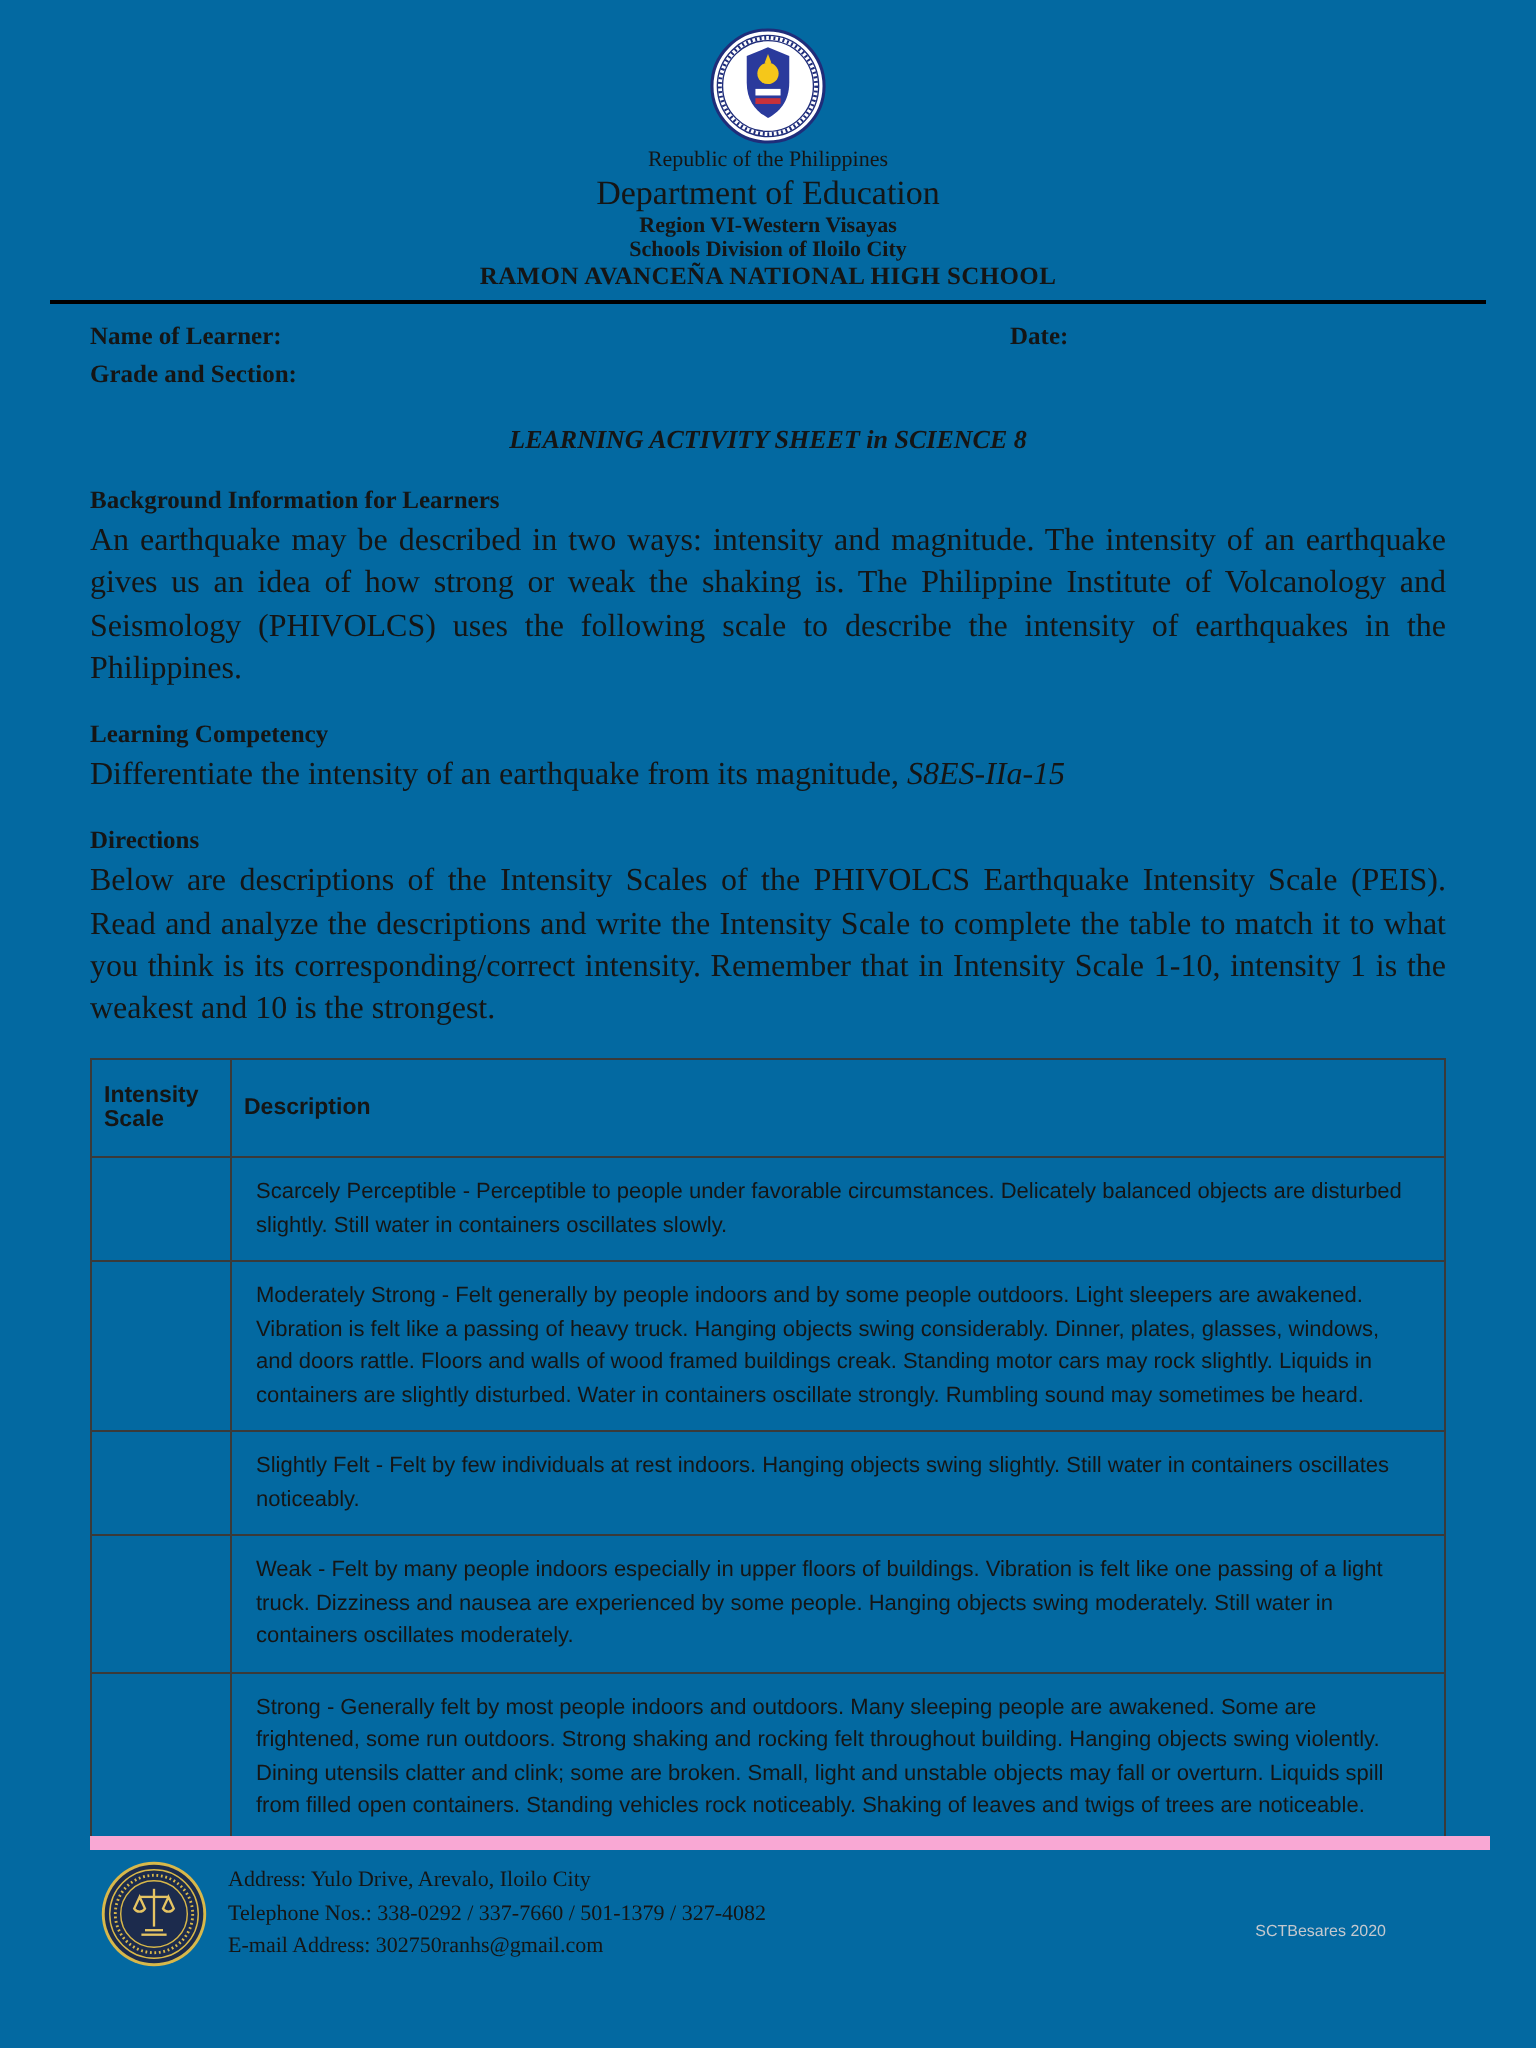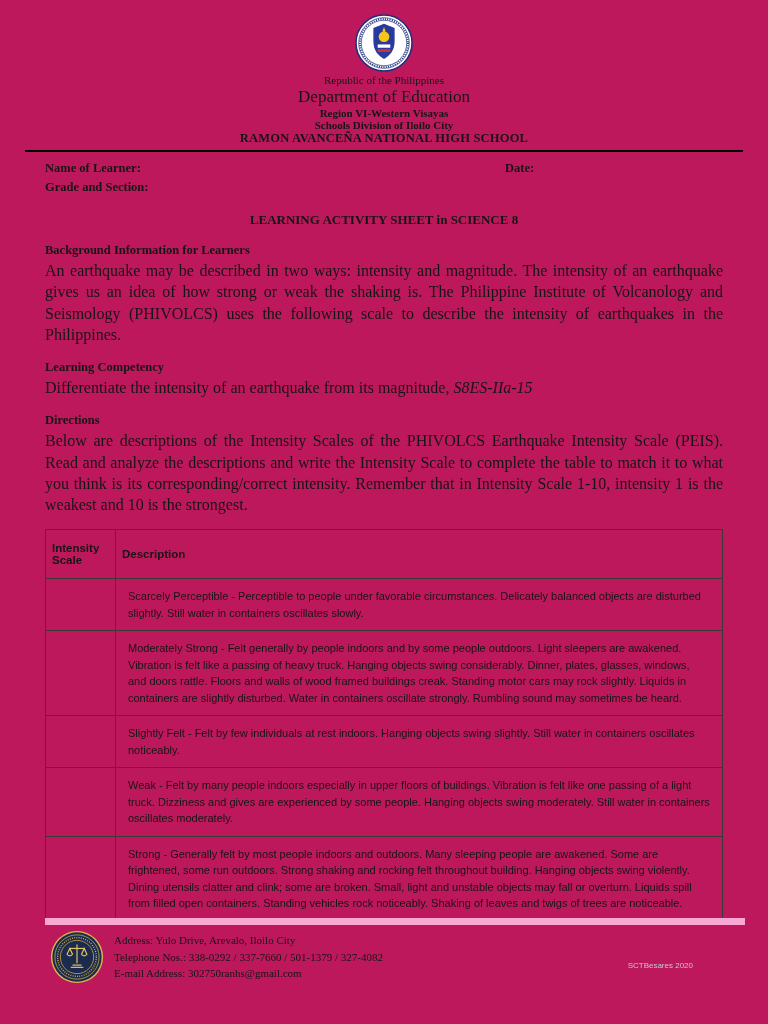--- a/index.html
+++ b/index.html
@@ -1,37 +1,37 @@
 <!DOCTYPE html>
 <html><head>
 <meta charset="utf-8">
 <style>
   * { margin:0; padding:0; box-sizing:border-box; }
   html,body { background:#ffffff; }
   .page {
     width:768px; height:1024px; margin:0 auto; position:relative;
-    background:#be185d; color:#151515; overflow:hidden;
+    background:#0369a1; color:#151515; overflow:hidden;
     padding:14px 45px 0 45px;
     font-family:"Liberation Serif", serif;
   }
   
   .doc-header { text-align:center; }
   .seal { width:58px; height:58px; margin:0 auto 2px auto; }
   .h-republic { font-size:11px; }
   .h-dept { font-size:17px; margin-top:1px; }
   .h-region, .h-division { font-size:11px; font-weight:bold; }
   .h-school { font-size:12.5px; font-weight:bold; letter-spacing:.2px; }
   .rule { border:none; border-top:2.5px solid #000; margin:4px -20px 9px -20px; }
   
   .learner-block { font-weight:bold; font-size:12.5px; }
   .learner-row { position:relative; }
   .date-label { position:absolute; left:460px; top:0; }
   .grade-line { margin-top:4px; }
   
-  .title-block { text-align:center; margin-top:17px; font-weight:bold; }
+  .title-block { text-align:center; margin-top:17px; font-weight:bold;font-style:italic; }
   .title-main { font-size:13px; }
   .title-sub { font-size:12.5px; margin-top:3px; }
   
   .sec { margin-top:15px; }
   .sec-heading { font-size:12.5px; font-weight:bold; }
   .sec-body { font-size:16px; line-height:1.33; margin-top:2px; text-align:justify; }
   .sec-body i { font-style:italic; }
   
   .peis-table { width:100%; border-collapse:collapse; margin-top:14px;
     font-family:"Liberation Sans", sans-serif; }
@@ -119,21 +119,21 @@
       <tr>
         <td class="cell-intensity"></td>
         <td class="cell-desc">Moderately Strong - Felt generally by people indoors and by some people outdoors. Light sleepers are awakened. Vibration is felt like a passing of heavy truck. Hanging objects swing considerably. Dinner, plates, glasses, windows, and doors rattle. Floors and walls of wood framed buildings creak. Standing motor cars may rock slightly. Liquids in containers are slightly disturbed. Water in containers oscillate strongly. Rumbling sound may sometimes be heard.</td>
       </tr>
       <tr>
         <td class="cell-intensity"></td>
         <td class="cell-desc">Slightly Felt - Felt by few individuals at rest indoors. Hanging objects swing slightly. Still water in containers oscillates noticeably.</td>
       </tr>
       <tr>
         <td class="cell-intensity"></td>
-        <td class="cell-desc">Weak - Felt by many people indoors especially in upper floors of buildings. Vibration is felt like one passing of a light truck. Dizziness and gives are experienced by some people. Hanging objects swing moderately. Still water in containers oscillates moderately.</td>
+        <td class="cell-desc">Weak - Felt by many people indoors especially in upper floors of buildings. Vibration is felt like one passing of a light truck. Dizziness and nausea are experienced by some people. Hanging objects swing moderately. Still water in containers oscillates moderately.</td>
       </tr>
       <tr>
         <td class="cell-intensity"></td>
         <td class="cell-desc">Strong - Generally felt by most people indoors and outdoors. Many sleeping people are awakened. Some are frightened, some run outdoors. Strong shaking and rocking felt throughout building. Hanging objects swing violently. Dining utensils clatter and clink; some are broken. Small, light and unstable objects may fall or overturn. Liquids spill from filled open containers. Standing vehicles rock noticeably. Shaking of leaves and twigs of trees are noticeable.</td>
       </tr>
     </tbody>
   </table>
 
   <footer class="footer">
     <div class="footer-inner">

